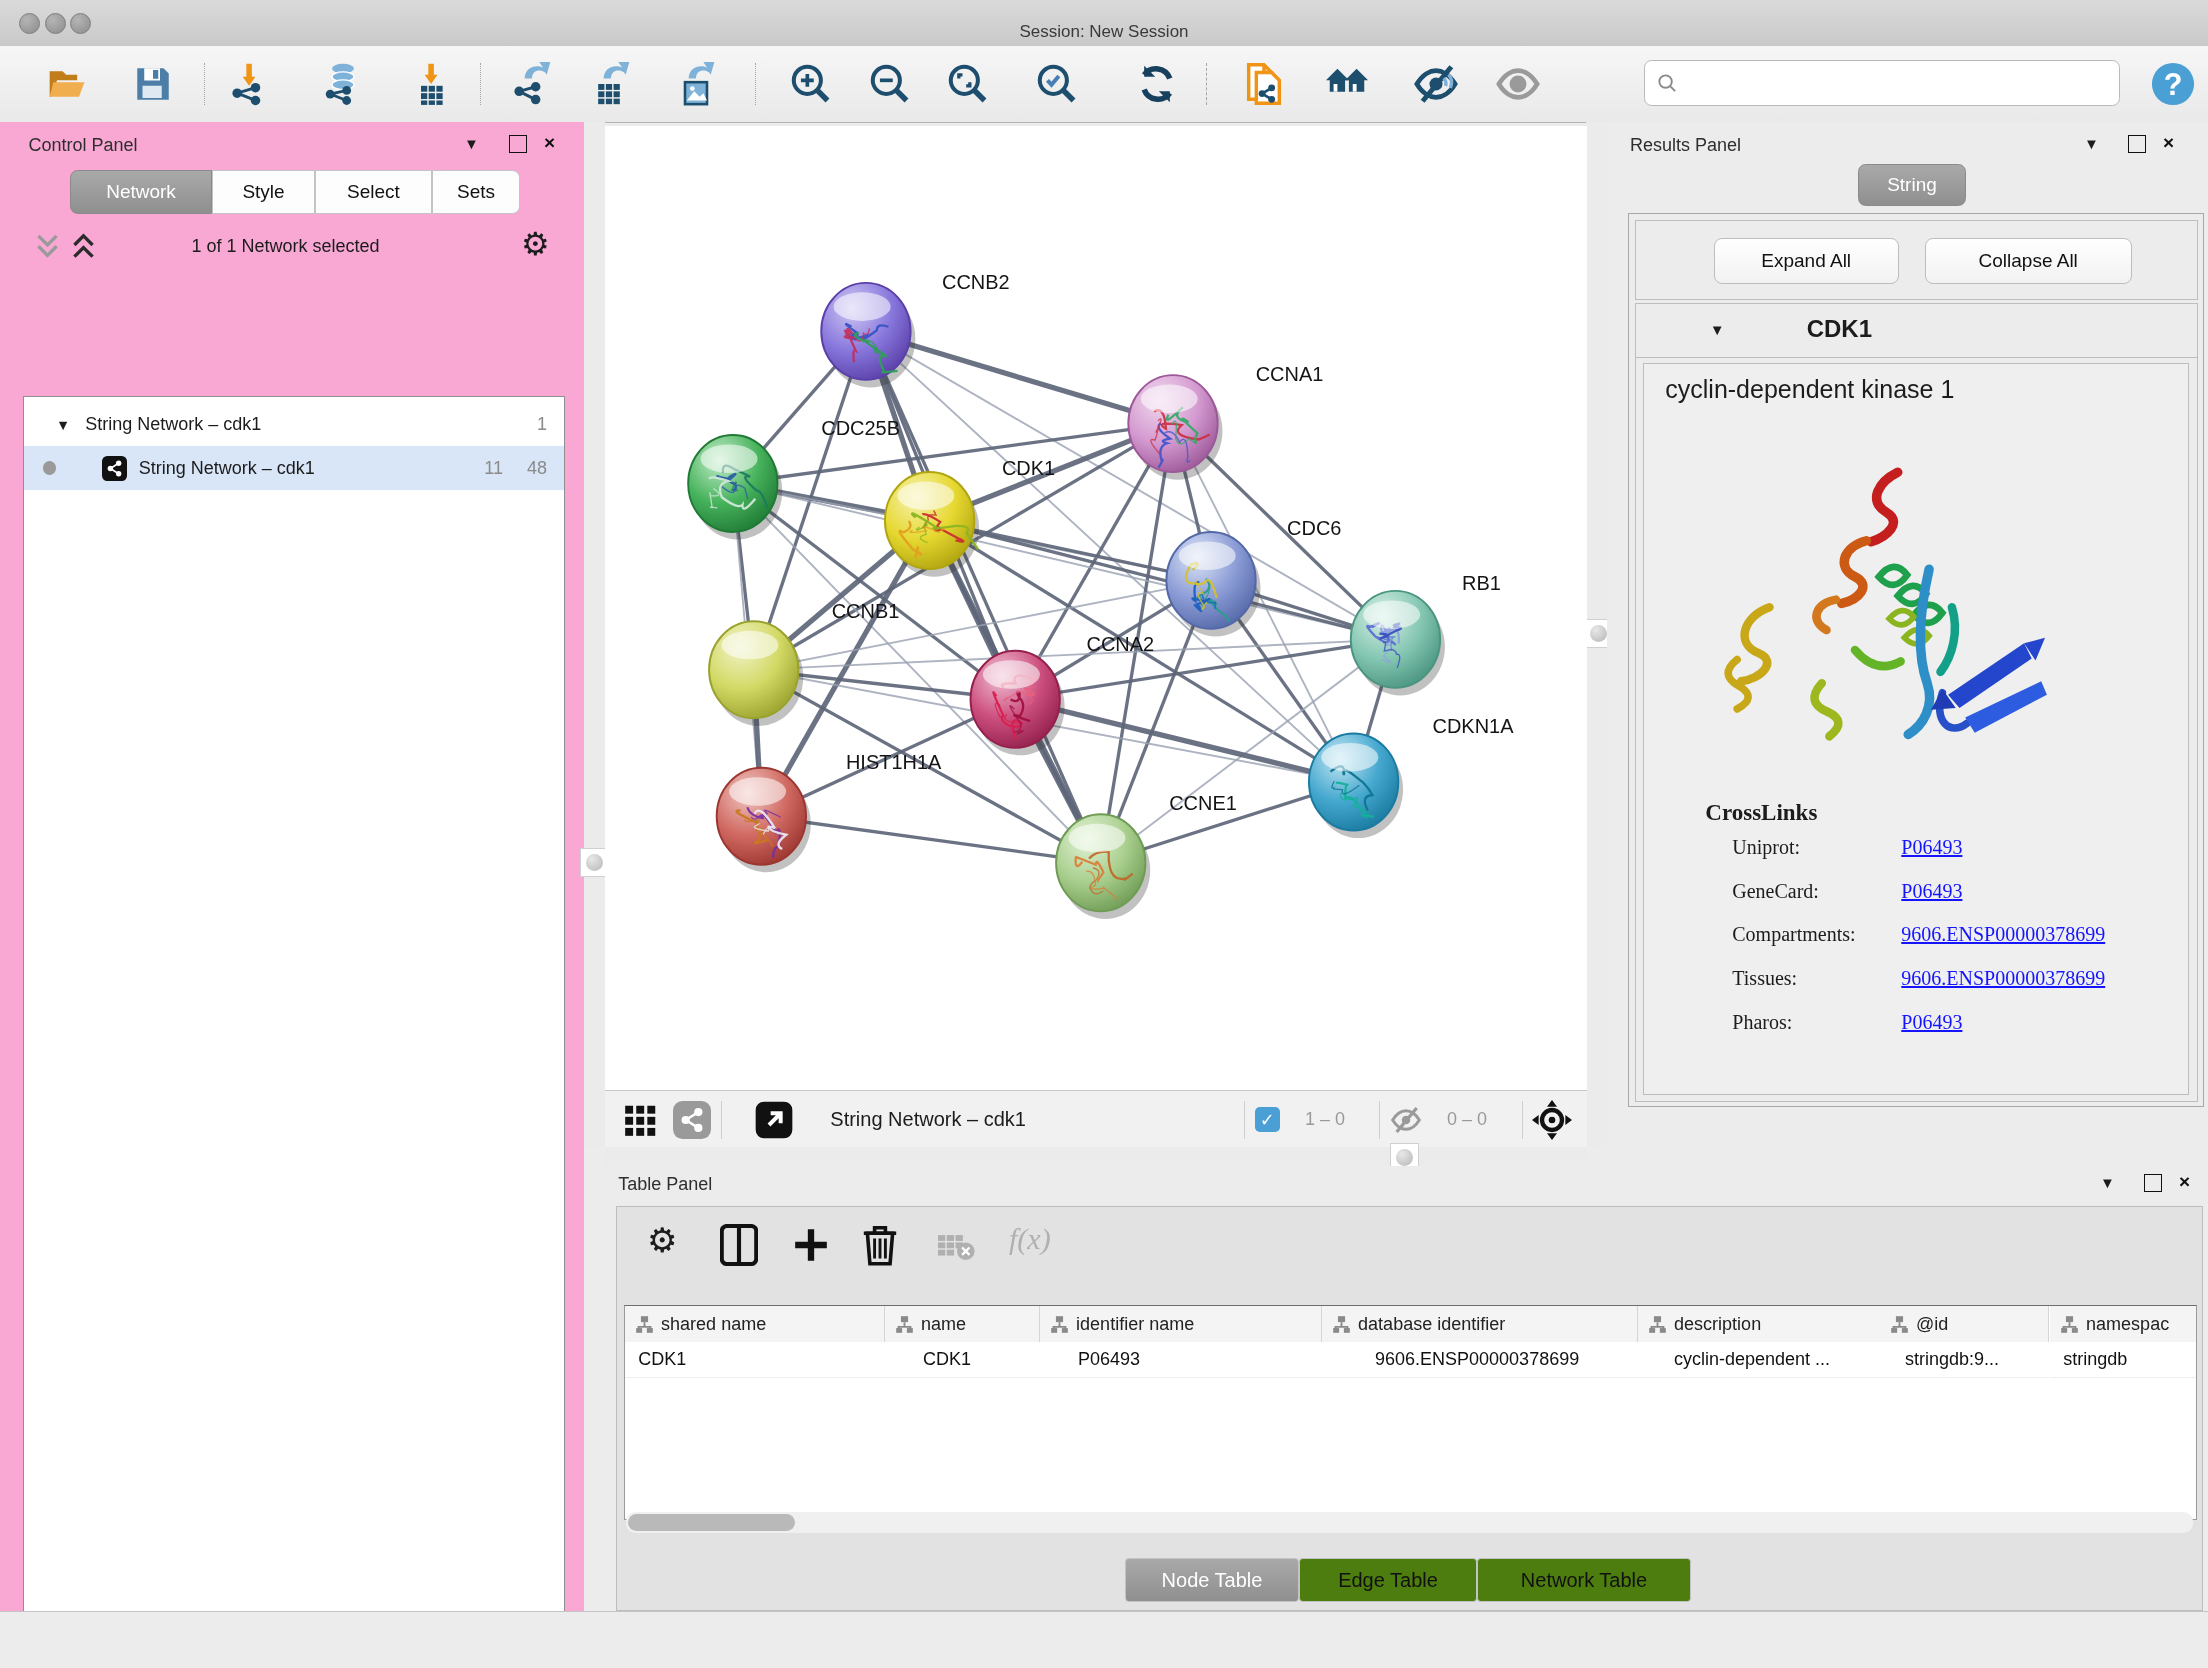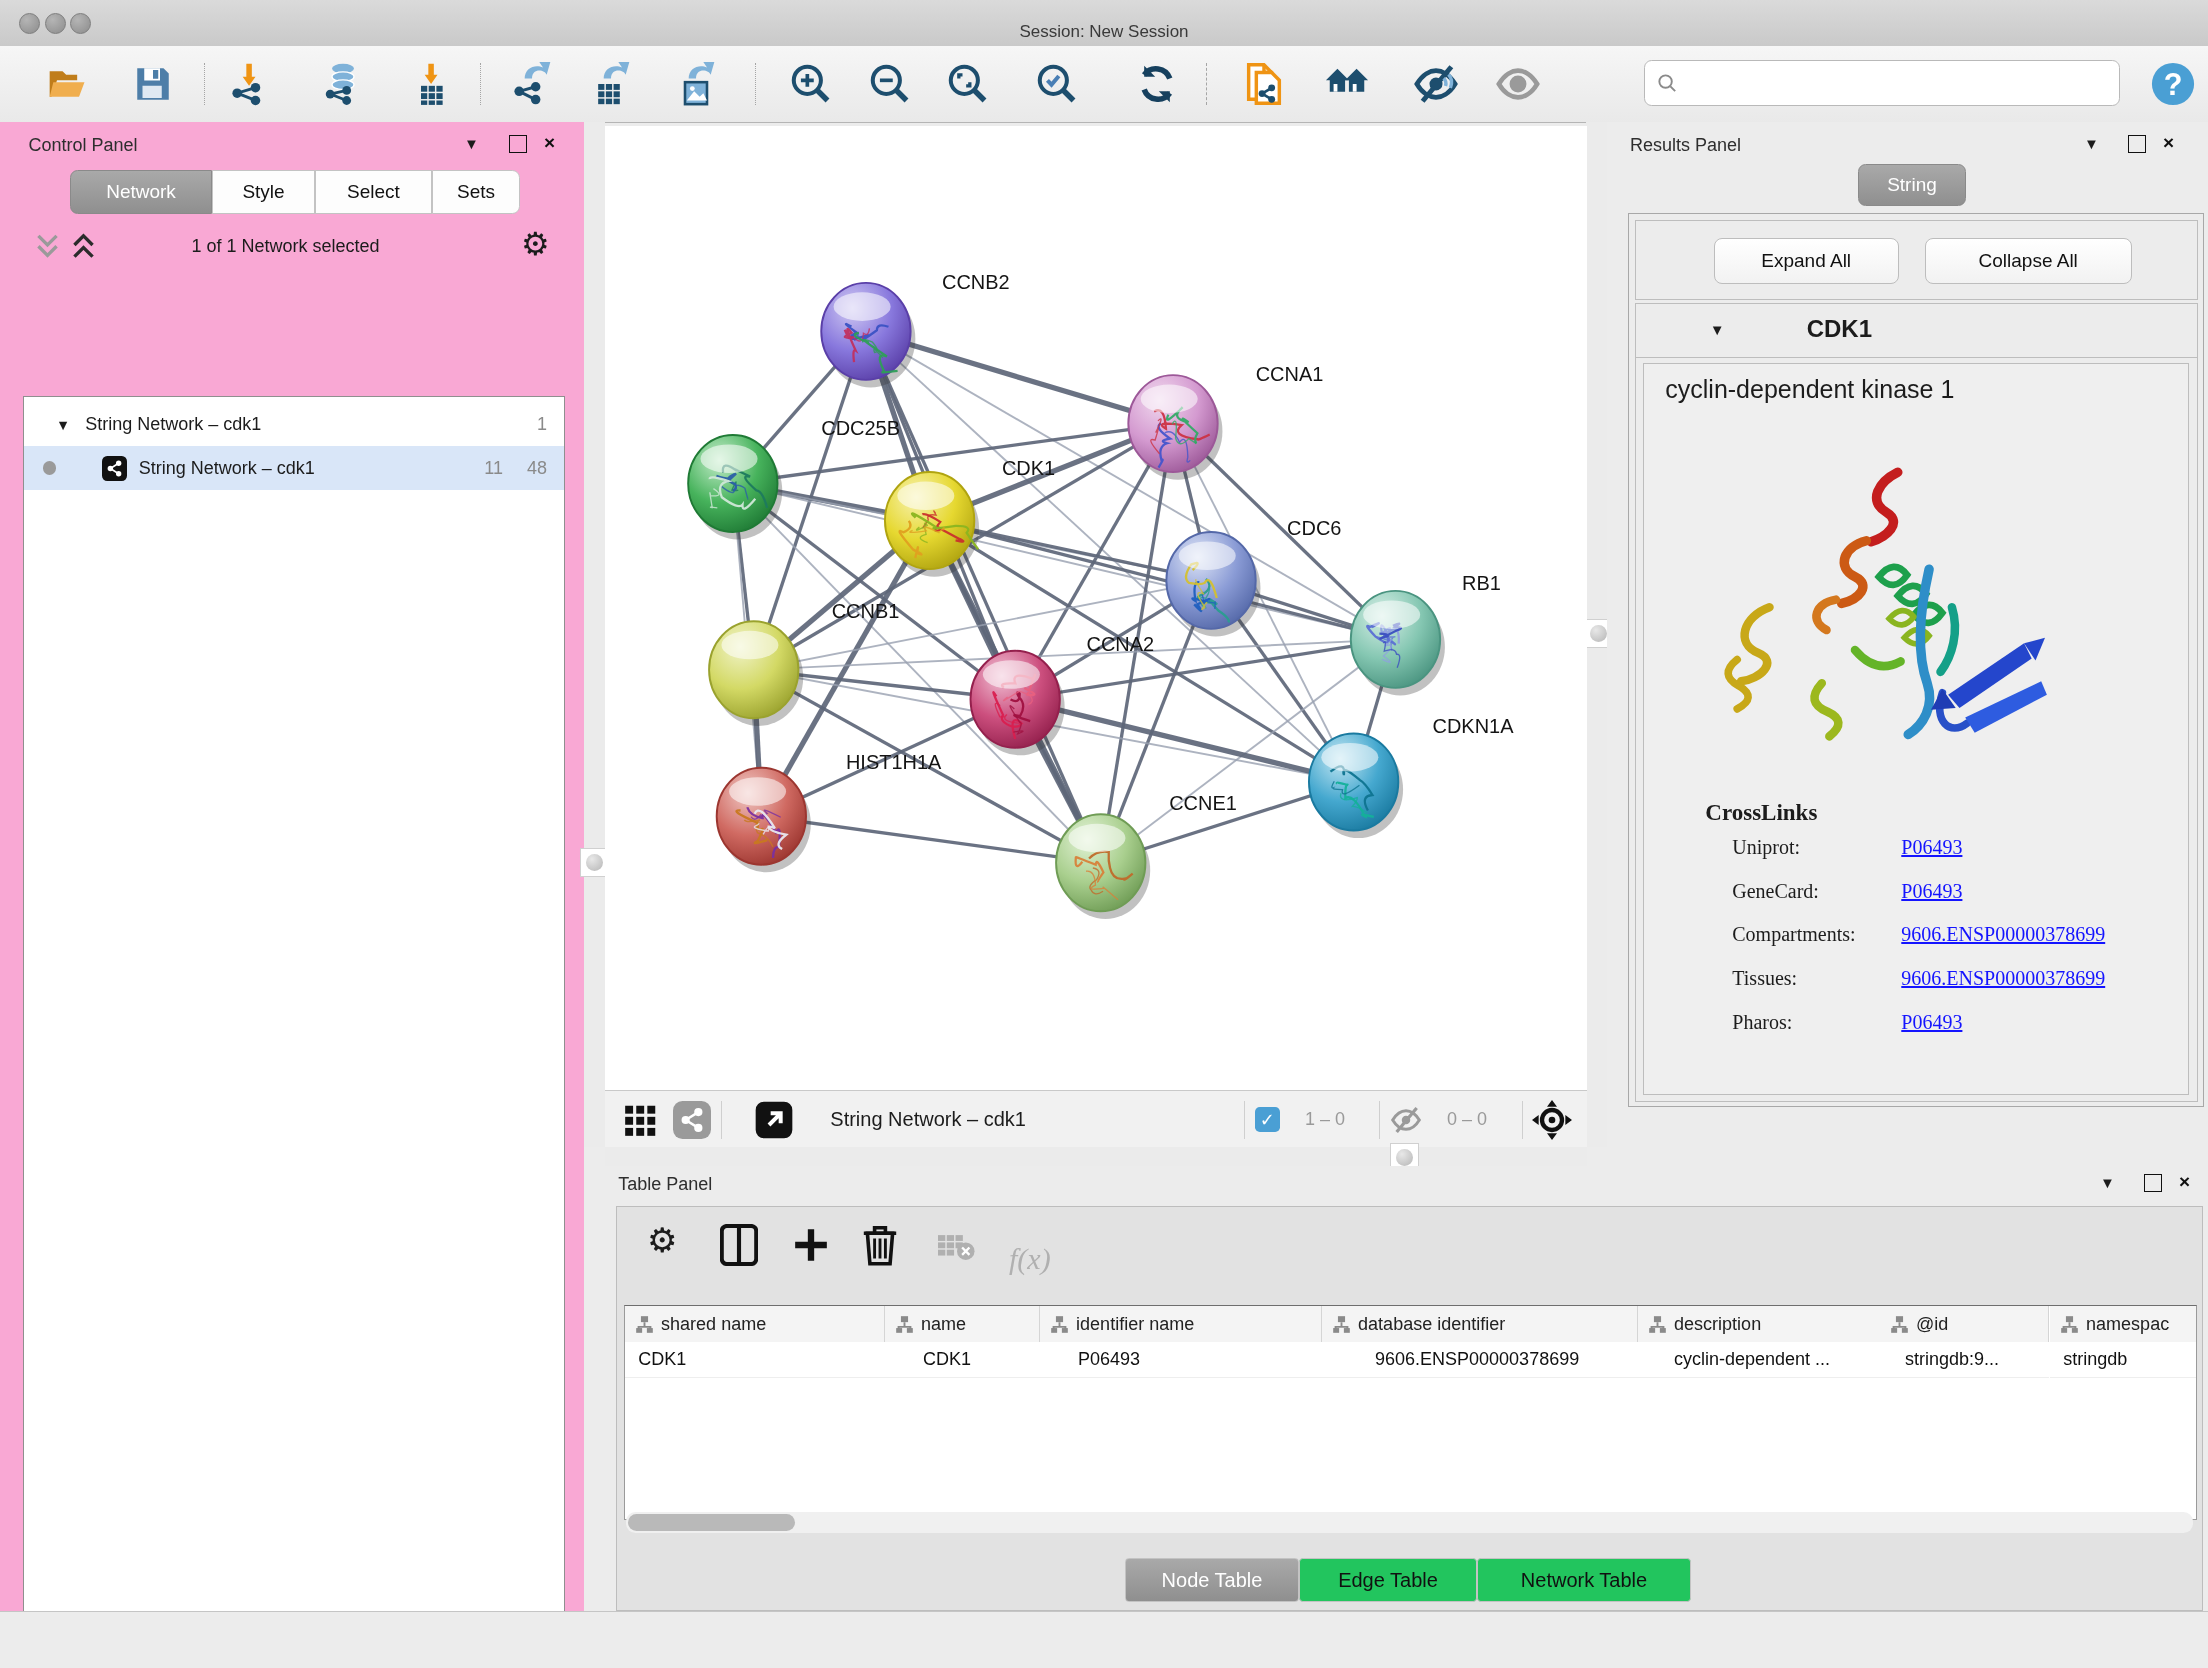--- a/index.html
+++ b/index.html
@@ -57,25 +57,25 @@
     border:1px solid #bdbdbd;}
   .tp-table{left:624px;top:1305px;width:1571px;height:213px;background:#fff;border:1px solid #9a9a9a;
     border-top:1.9px solid #6e6e6e;}
   .th-cell{position:absolute;top:0;height:36px;background:#f4f4f4;border-right:1px solid #d5d5d5;
     display:flex;align-items:center;font-size:18px;color:#222;box-sizing:border-box;}
   .td-cell{position:absolute;top:36px;height:36px;display:flex;align-items:center;font-size:18px;
     color:#111;box-sizing:border-box;border-bottom:1px solid #eee;}
   .hscroll{left:626px;top:1512px;width:1567px;height:21px;background:#f0f0f0;border-radius:9.5px;}
   .hthumb{left:628px;top:1514px;width:167px;height:17px;background:#b9b9b9;border-radius:8.6px;}
   .bt-tab{top:1558px;height:44px;display:flex;align-items:center;justify-content:center;font-size:20px;
-    background:#22c55e;border:1px solid #c3c3c3;color:#111;box-sizing:border-box;border-radius:3.8px;}
+    background:#4d7c0f;border:1px solid #c3c3c3;color:#111;box-sizing:border-box;border-radius:3.8px;}
   .bt-tab.sel{background:linear-gradient(#a9a9a9,#8f8f8f);color:#fff;}
   
   .statusbar{left:0;top:1611px;width:2208px;height:57px;background:#ececec;border-top:1px solid #c5c5c5;}
-  .fx{font-family:"Liberation Serif",serif;font-style:italic;font-size:30px;color:#b0b0b0;margin-top:20px;}
+  .fx{font-family:"Liberation Serif",serif;font-style:italic;font-size:30px;color:#b0b0b0;}
 </style>
 </head>
 <body>
 
 <div class="abs titlebar">
   <div class="abs tl-dot" style="left:19px"></div>
   <div class="abs tl-dot" style="left:45px"></div>
   <div class="abs tl-dot" style="left:70px"></div>
   <div class="abs win-title">Session: New Session</div>
 </div>

